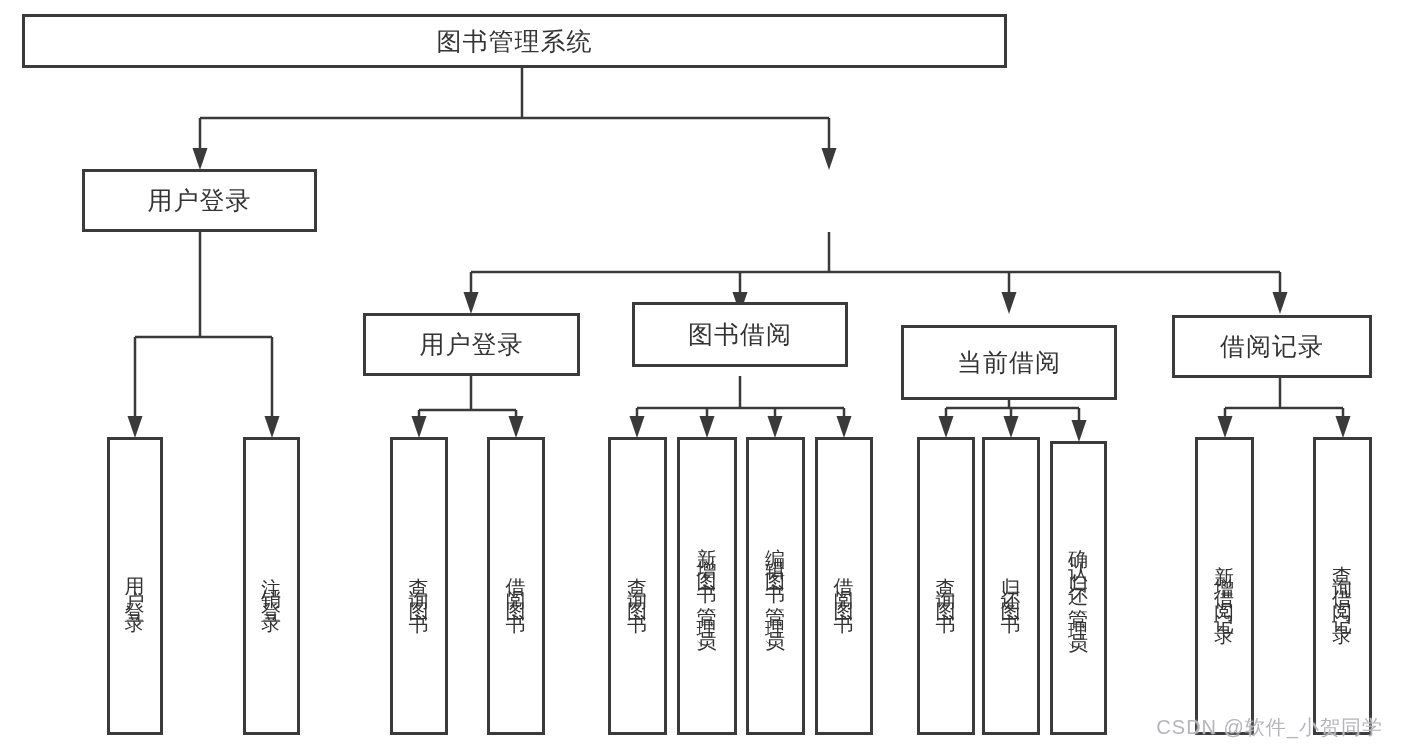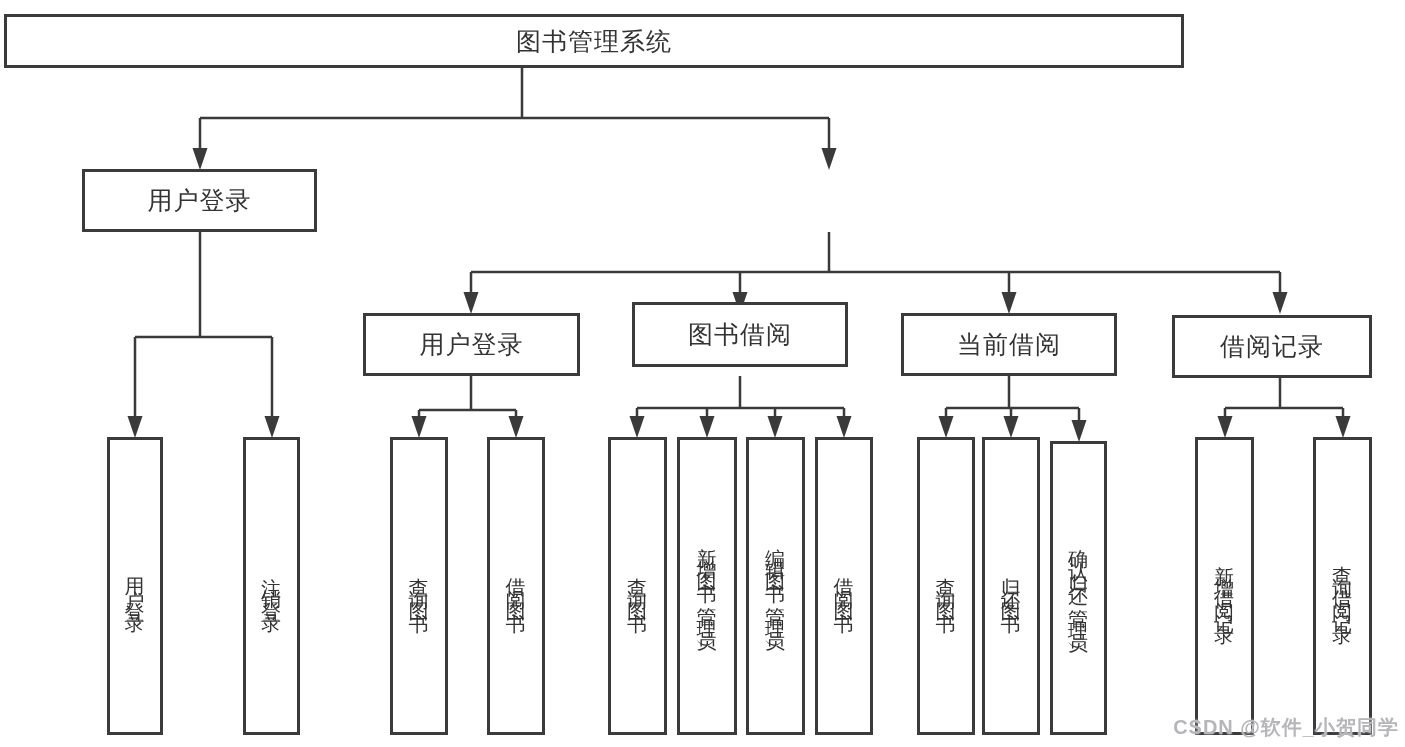--- a/index.html
+++ b/index.html
@@ -49,28 +49,27 @@
     align-items:center;
     justify-content:center;
     font-size:20px;
     letter-spacing:12px;
     color:var(--text);
     line-height:1;
   }
   .watermark{
     position:absolute;
     top:714px;
-    right:6px;
+    right:22px;
     font-size:20px;
     color:var(--watermark);
     letter-spacing:1px;
     z-index:10;
     text-shadow:0 0 2px #ffffff;
     white-space:nowrap;
-    font-weight:bold;
   }
 </style>
 </head>
 <body>
 
 <div class="canvas">
 
   <svg class="connectors" width="1405" height="747" viewBox="0 0 1405 747" xmlns="http://www.w3.org/2000/svg">
     <g stroke="#3a3a3a" stroke-width="2.5" fill="none">
 
@@ -104,27 +103,27 @@
       <polygon points="767.5,416 782.5,416 775,438"></polygon>
       <polygon points="836.5,416 851.5,416 844,438"></polygon>
       <polygon points="938.5,416 953.5,416 946,438"></polygon>
       <polygon points="1003.5,416 1018.5,416 1011,438"></polygon>
       <polygon points="1071.5,420 1086.5,420 1079,442"></polygon>
       <polygon points="1217.5,416 1232.5,416 1225,438"></polygon>
       <polygon points="1335.5,416 1350.5,416 1343,438"></polygon>
     </g>
   </svg>
 
-  <div class="hbox" style="left:4px;top:14px;width:1180px;height:54px">图书管理系统</div>
+  <div class="hbox" style="left:22px;top:14px;width:985px;height:54px">图书管理系统</div>
 
   <div class="hbox" style="left:82px;top:169px;width:235px;height:63px">用户登录</div>
 
   <div class="hbox" style="left:363px;top:313px;width:217px;height:63px">用户登录</div>
   <div class="hbox" style="left:632px;top:302px;width:216px;height:65px">图书借阅</div>
-  <div class="hbox" style="left:901px;top:313px;width:216px;height:63px">当前借阅</div>
+  <div class="hbox" style="left:901px;top:325px;width:216px;height:75px">当前借阅</div>
   <div class="hbox" style="left:1172px;top:315px;width:200px;height:63px">借阅记录</div>
 
   <div class="vbox" style="left:107px;top:437px;width:56px;height:298px">用户登录</div>
   <div class="vbox" style="left:243px;top:437px;width:57px;height:298px">注销登录</div>
 
   <div class="vbox" style="left:390px;top:437px;width:58px;height:298px">查询图书</div>
   <div class="vbox" style="left:487px;top:437px;width:58px;height:298px">借阅图书</div>
 
   <div class="vbox" style="left:608px;top:437px;width:59px;height:298px">查询图书</div>
   <div class="vbox" style="left:677px;top:437px;width:60px;height:298px">新增图书（管理员）</div>

